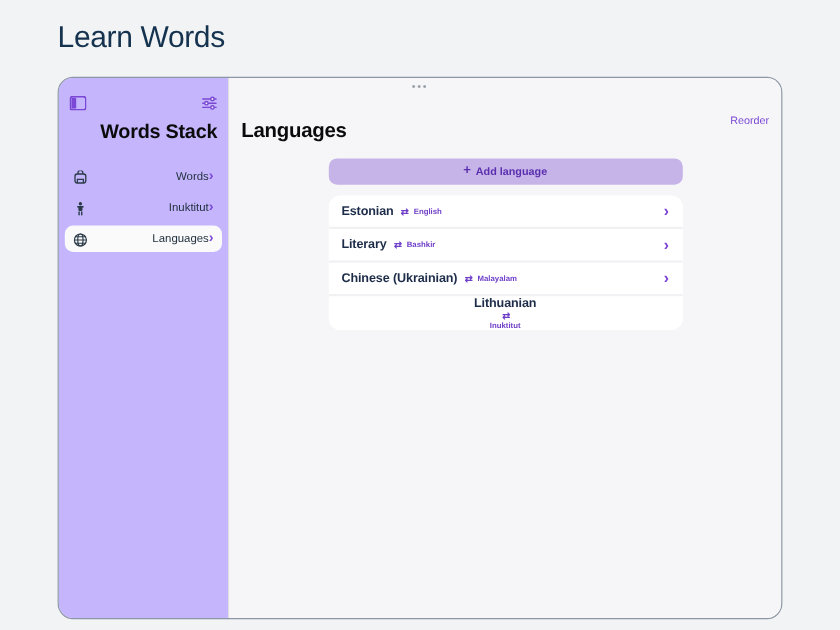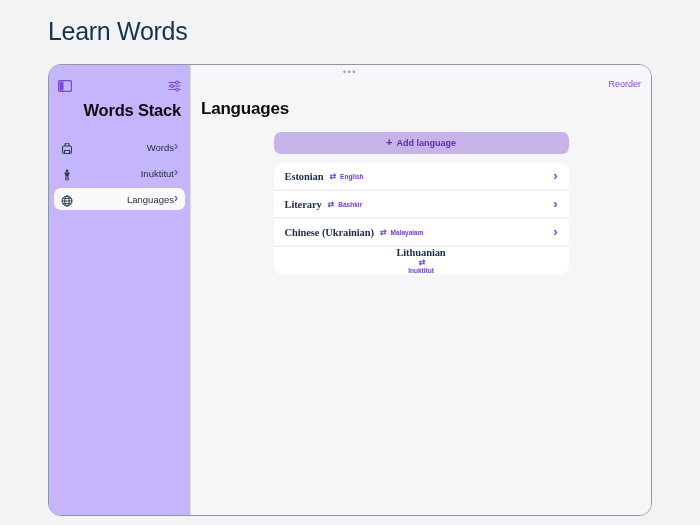--- a/index.html
+++ b/index.html
@@ -90,21 +90,21 @@
   }
   
   .main {
     flex: 1;
     position: relative;
     background: #f6f6f8;
     padding-top: 12px;
   }
   .reorder-btn {
     position: absolute;
-    top: 14px; right: 10px;
+    top: 30px; right: 10px;
     color: #7a48d4;
     font-size: 9px;
     font-weight: 400;
     cursor: pointer;
   }
   .main-title {
     font-size: 17px;
     font-weight: 700;
     color: #0b0b0c;
     padding-left: 10px;
@@ -146,21 +146,20 @@
     background: #ffffff;
     border-bottom: 2px solid #f1f1f4;
     cursor: pointer;
   }
   .lang-row:last-child { border-bottom: none; flex-direction: column; }
   .lang-name {
     font-size: 10.5px;
     font-weight: 700;
     color: #1d2c49;
     letter-spacing: -0.1px;
-    font-family: Liberation Serif, serif;
   }
   .transfer-glyph {
     color: #6f3fc8;
     font-size: 8px;
     font-weight: 700;
     margin: 0 4px 0 6px;
   }
   .lang-translation {
     font-size: 6.5px;
     font-weight: 700;

